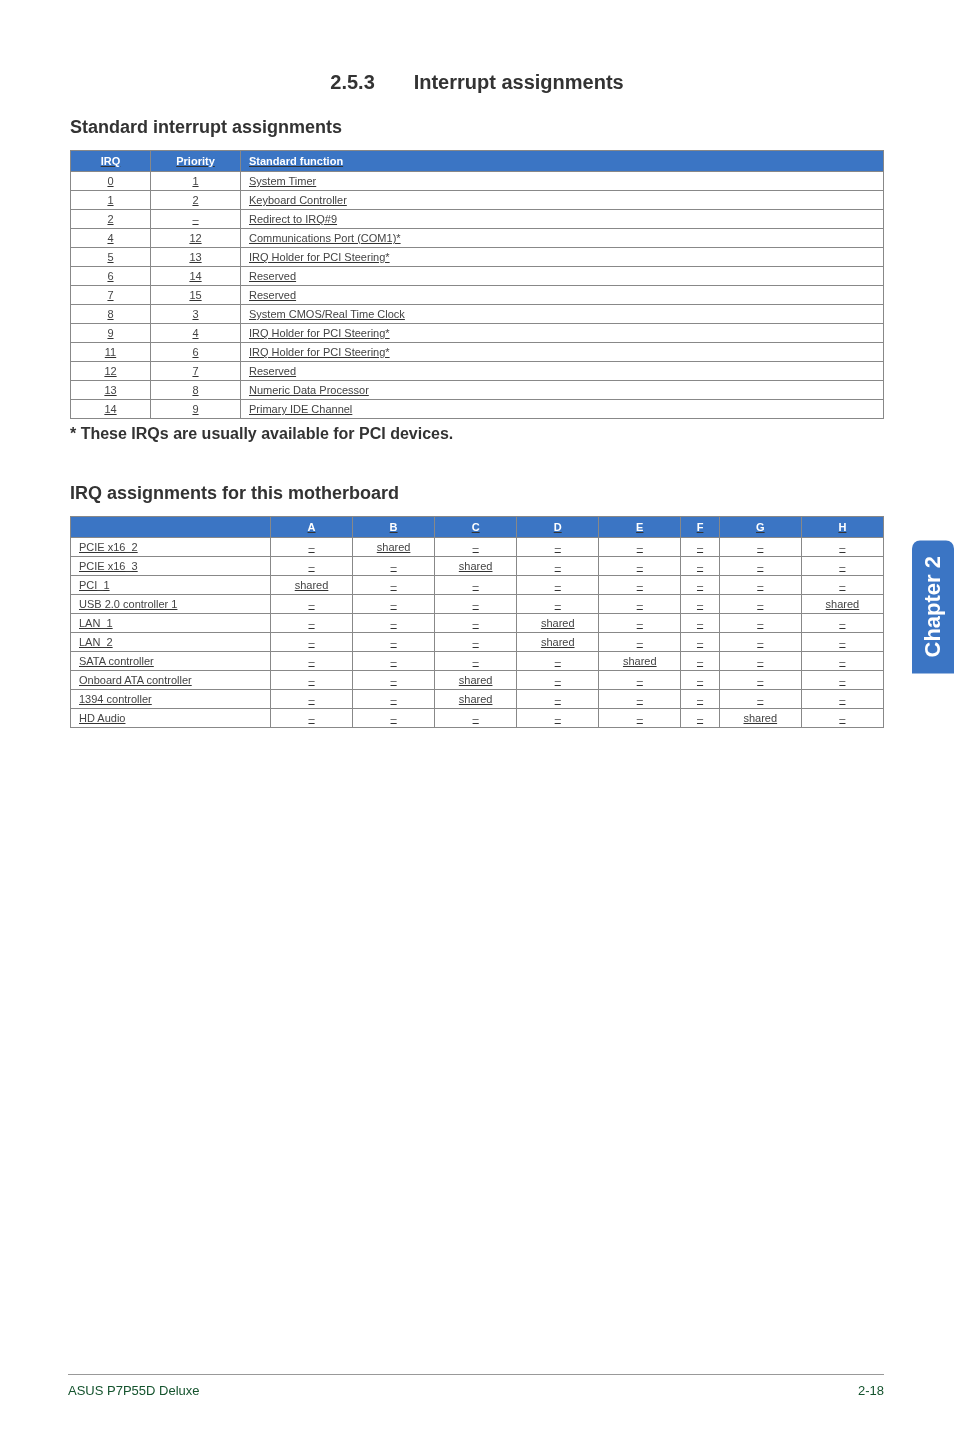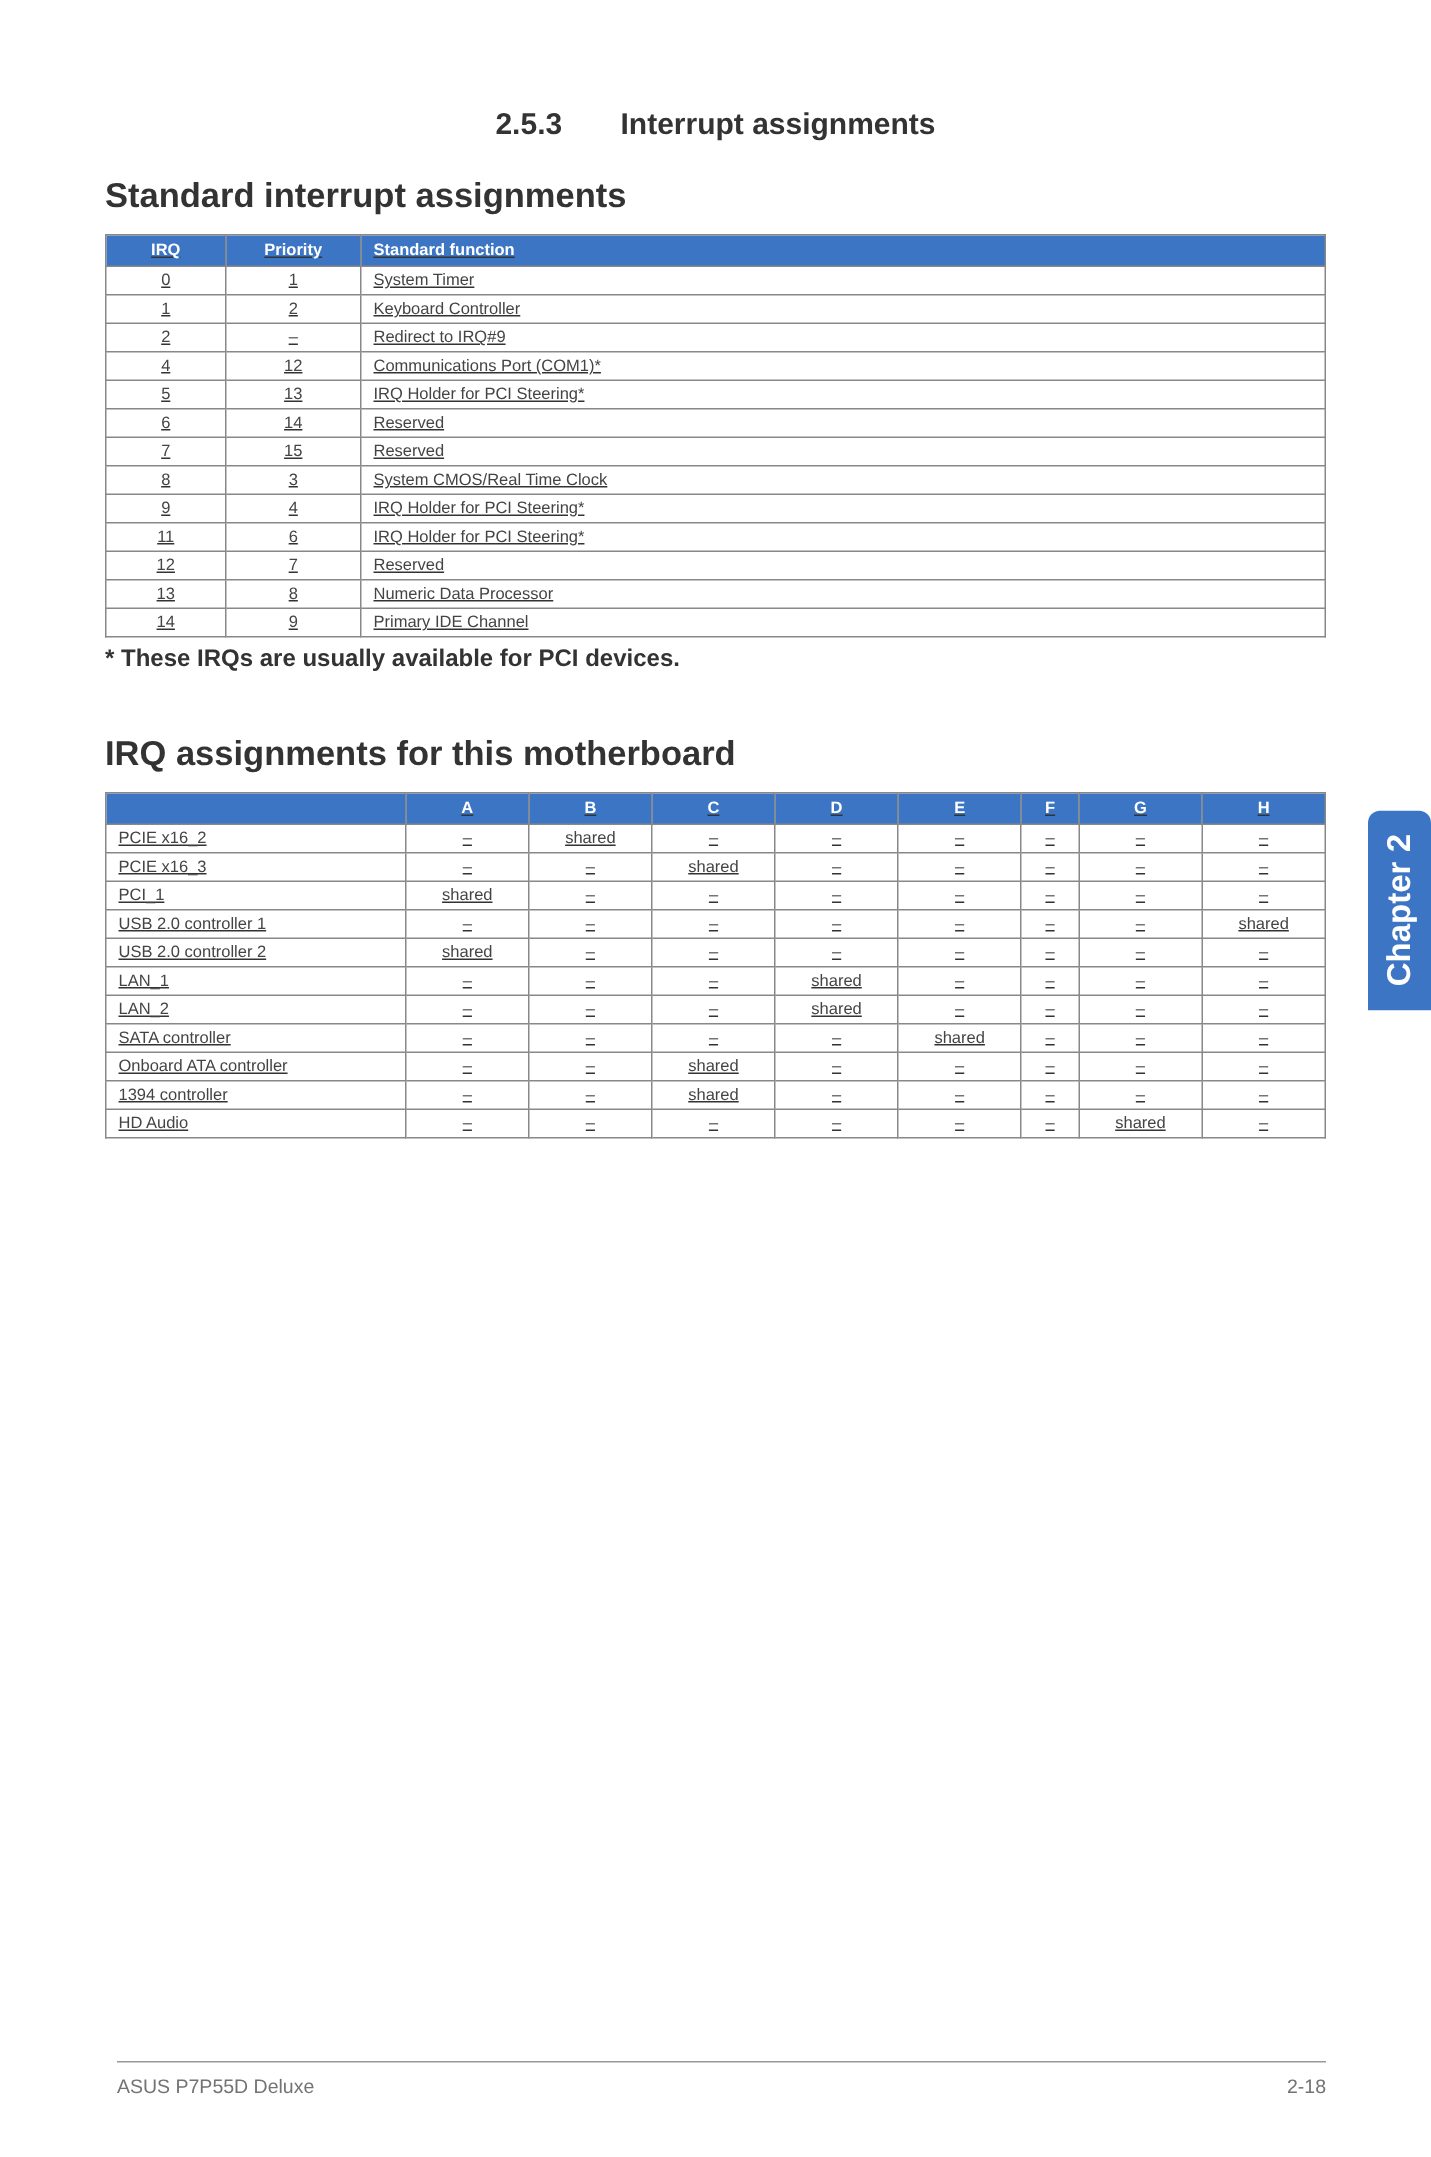--- a/index.html
+++ b/index.html
@@ -8,21 +8,21 @@
     background: #fff;
     color: #333;
     width: 954px;
     height: 1438px;
     position: relative;
     padding: 60px 70px 40px 70px;
   }
   .section-num { font-weight: bold; font-size: 20px; display: inline-block; margin-right: 30px; }
   .section-title { font-weight: bold; font-size: 20px; display: inline-block; }
   h1 { margin-bottom: 20px; text-align: center; }
-  h2 { font-size: 23px; font-weight: bold; margin: 18px 0 12px 0; }
+  h2 { font-size: 18px; font-weight: bold; margin: 18px 0 12px 0; }
   table { border-collapse: collapse; width: 100%; margin-bottom: 6px; font-size: 11px; text-decoration: underline; }
   th { background: #3b75c4; color: #fff; font-weight: bold; text-align: left; padding: 4px 8px; border: 1px solid #888; }
   td { padding: 3px 8px; border: 1px solid #888; color: #444; }
   .irq-table th:nth-child(1), .irq-table td:nth-child(1) { width: 80px; text-align: center; }
   .irq-table th:nth-child(2), .irq-table td:nth-child(2) { width: 90px; text-align: center; }
   .irq-table th { text-align: center; }
   .irq-table th:nth-child(3) { text-align: left; }
   .footnote { font-size: 16px; font-weight: bold; margin-top: 4px; margin-bottom: 40px; }
   .assign-table th, .assign-table td { text-align: center; }
   .assign-table td:first-child { text-align: left; width: 200px; }
@@ -36,26 +36,26 @@
     writing-mode: vertical-rl;
     transform: rotate(180deg);
     padding: 16px 8px;
     font-size: 22px;
     font-weight: bold;
     border-radius: 0 0 8px 8px;
   }
   .footer {
     position: absolute;
     bottom: 40px;
-    left: 78px;
+    left: 68px;
     right: 70px;
     border-top: 1px solid #999;
     padding-top: 8px;
     font-size: 13px;
-    color: #737373;
+    color: #14532d;
     display: flex;
     justify-content: space-between;
     align-items: center;
   }
 </style>
 </head>
 <body>
 
 <h1>
   <span class="section-num">2.5.3</span>
@@ -198,31 +198,20 @@
         <td>–</td>
         <td>–</td>
         <td>–</td>
         <td>–</td>
         <td>–</td>
         <td>–</td>
         <td>–</td>
         <td>shared</td>
       </tr>
       <tr>
-        <td>USB 2.0 controller 2</td>
-        <td>shared</td>
-        <td>–</td>
-        <td>–</td>
-        <td>–</td>
-        <td>–</td>
-        <td>–</td>
-        <td>–</td>
-        <td>–</td>
-      </tr>
-      <tr>
         <td>LAN_1</td>
         <td>–</td>
         <td>–</td>
         <td>–</td>
         <td>shared</td>
         <td>–</td>
         <td>–</td>
         <td>–</td>
         <td>–</td>
       </tr>

